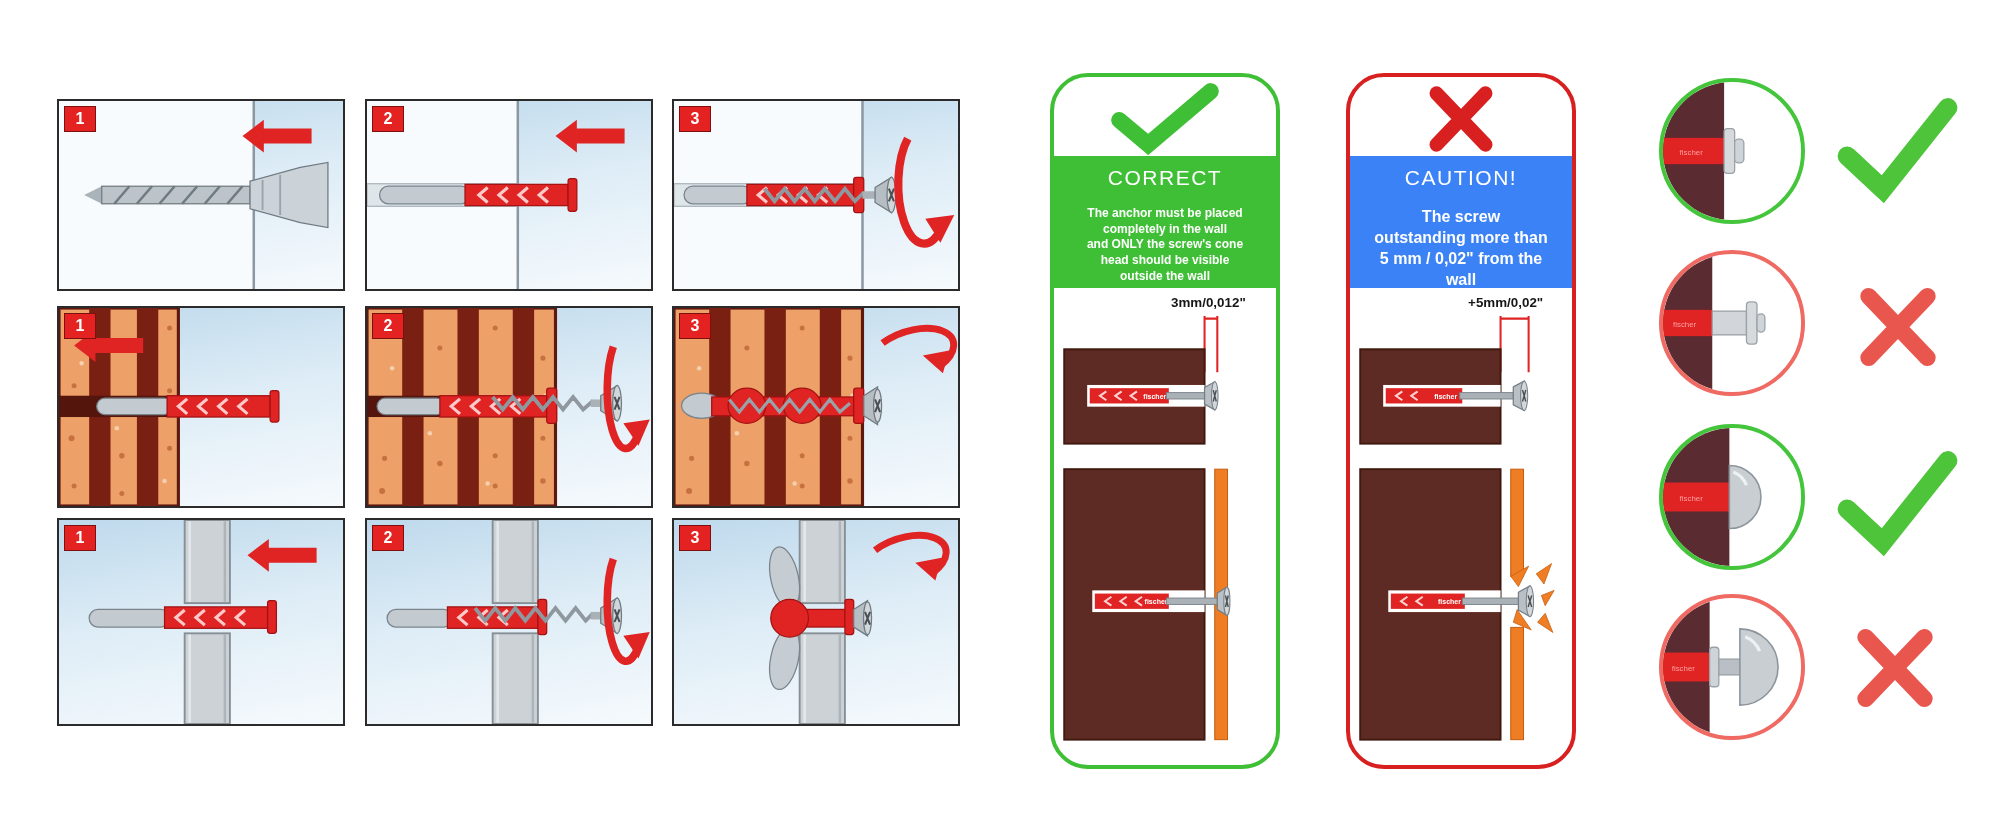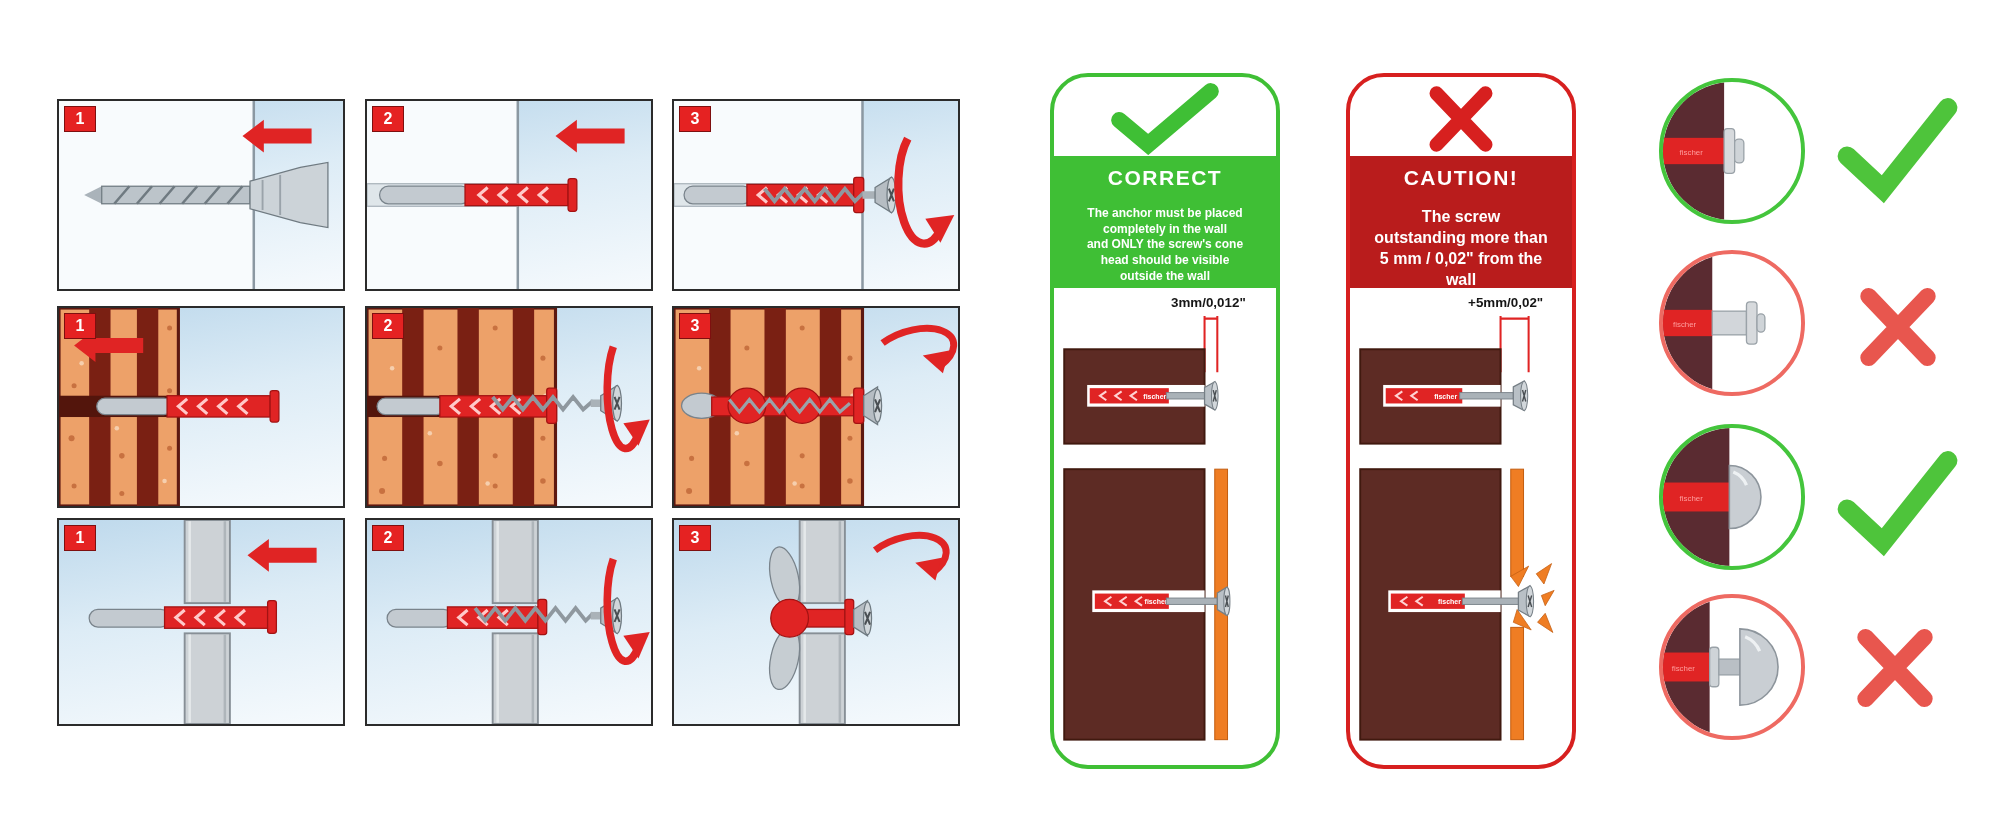--- a/index.html
+++ b/index.html
@@ -15,22 +15,22 @@
          display:flex;align-items:center;justify-content:center;}
 
   
   .card{position:absolute;width:230px;height:696px;background:#fff;border-radius:38px;
         box-sizing:border-box;display:flex;flex-direction:column;overflow:hidden;}
   .card-correct{left:1050px;top:73px;border:4px solid #3fbf35;}
   .card-caution{left:1346px;top:73px;border:4px solid #d7201f;}
   .card-icon{height:80px;display:flex;align-items:center;justify-content:center;padding-top:6px;}
   .card-band{height:132px;color:#fff;text-align:center;padding:8px 8px 0;box-sizing:border-box;}
   .card-correct .card-band{background:#3fbf35;}
-  .card-caution .card-band{background:#b91c1c;}
-  .card-title{margin:2px 0 7px;font-size:21px;letter-spacing:1.5px;font-weight:bold;}
+  .card-caution .card-band{background:#3b82f6;}
+  .card-title{margin:2px 0 7px;font-size:21px;letter-spacing:1.5px;font-weight:normal;}
   .card-body{margin:16px;font-size:12px;font-weight:bold;line-height:1.32;white-space:pre-line;}
   .card-caution .card-body{font-size:16px;}
   .card-diagram{flex:1;}
   .card-diagram svg{display:block;width:100%;height:100%;}
 
   
   .result-circle{position:absolute;width:150px;height:150px;}
   .result-circle svg,.result-mark svg{display:block;width:100%;height:100%;}
   .result-mark{position:absolute;}
 

